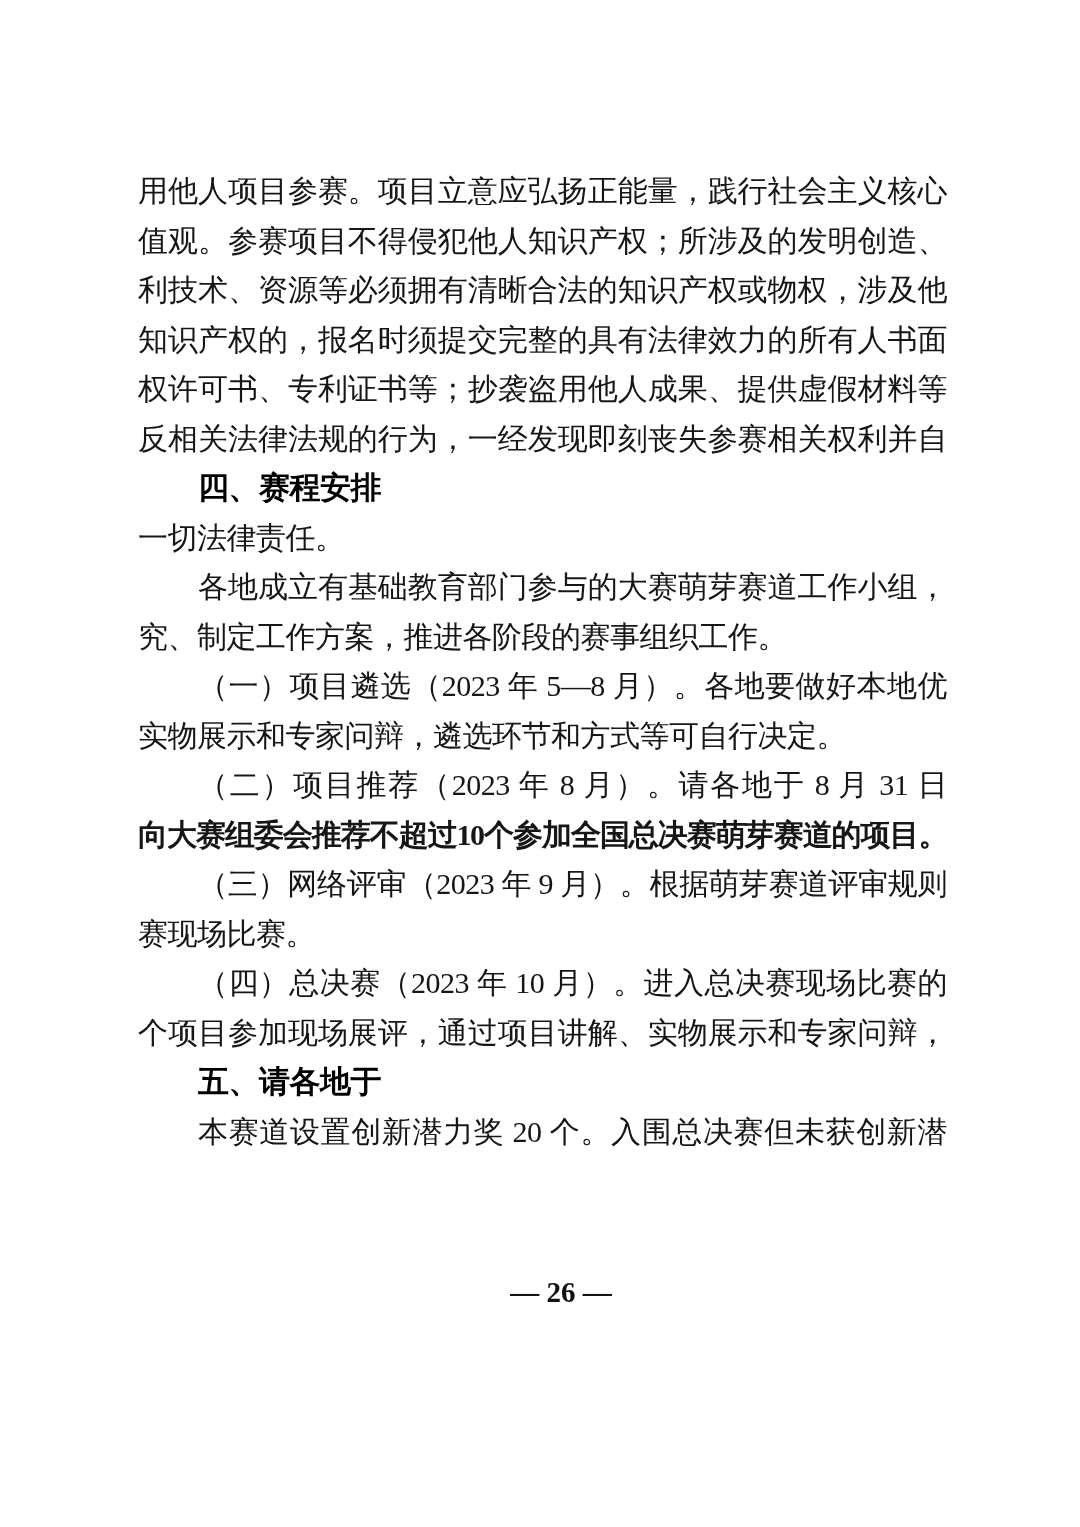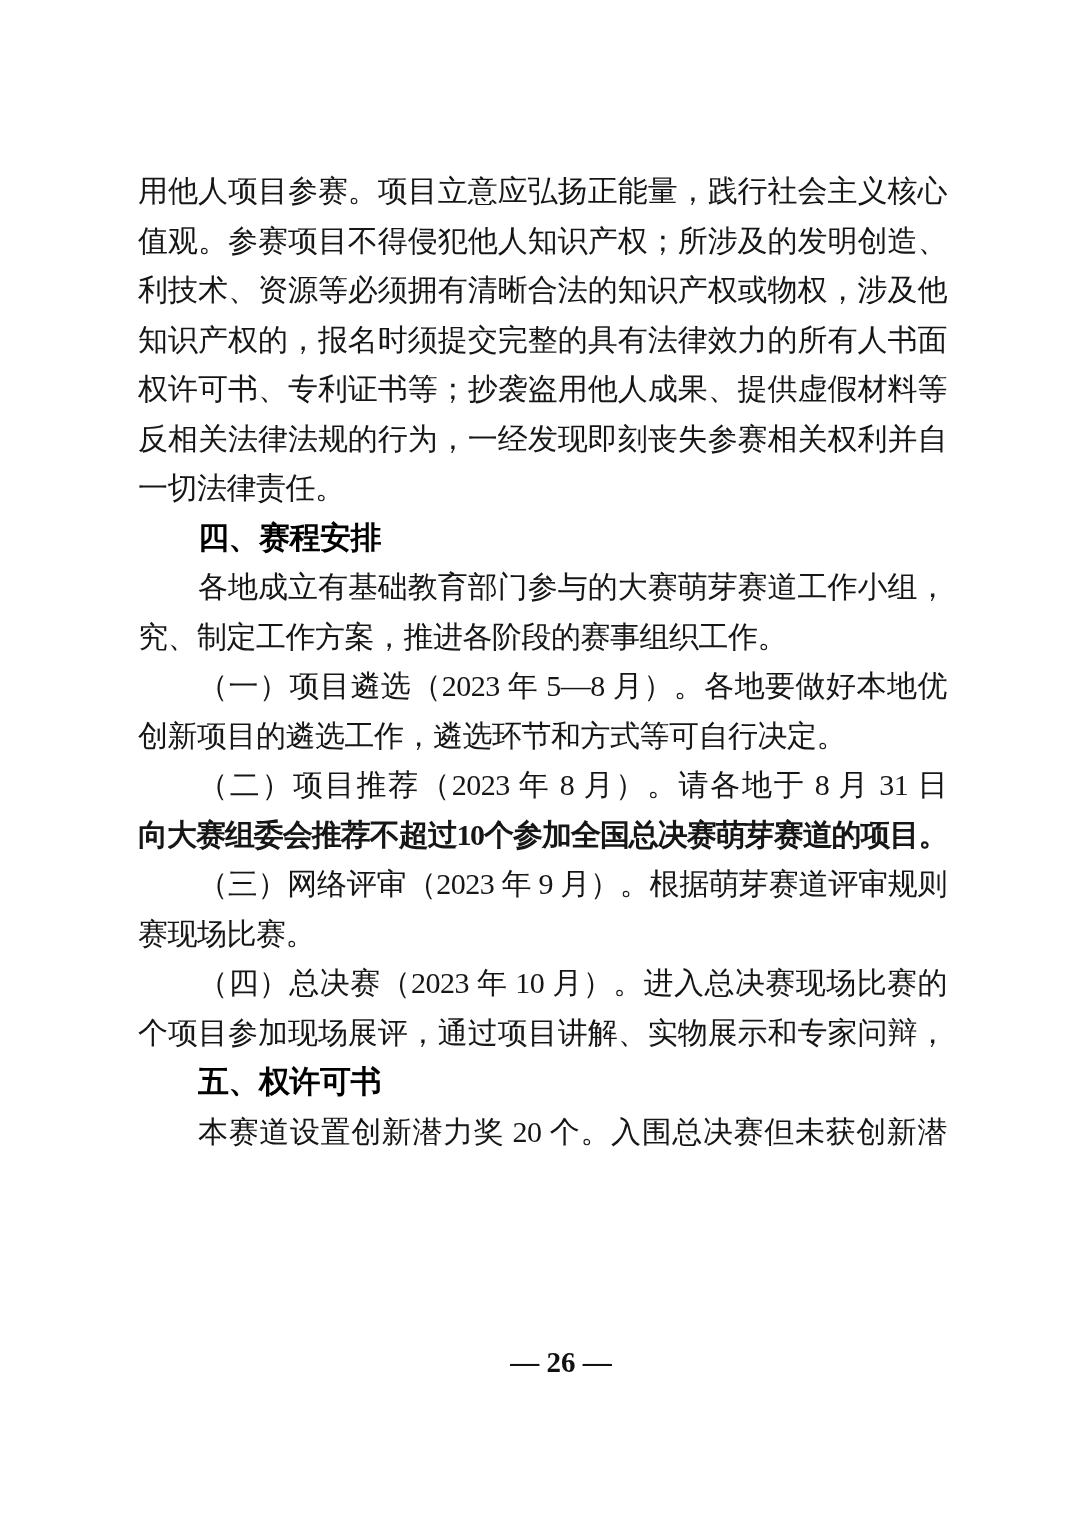--- a/index.html
+++ b/index.html
@@ -41,51 +41,51 @@
     font-family: "Liberation Sans", "DejaVu Sans", sans-serif;
     font-weight: 700;
     font-size: 31px;
     color: #000000;
     text-align-last: left;
     -moz-text-align-last: left;
   }
   .footer {
     position: absolute;
     left: 0; right: 0;
-    top: 1340px;
+    top: 1270px;
     text-align: center;
     font-family: "Liberation Serif", "DejaVu Serif", serif;
     font-weight: 700;
     font-size: 29px;
     line-height: 44px;
     color: #111111;
     padding-left: 42px;
   }
 </style>
 </head>
 <body>
 
 <div class="page">
   <div class="content">
     <div class="line">用他人项目参赛。项目立意应弘扬正能量，践行社会主义核心价</div>
     <div class="line">值观。参赛项目不得侵犯他人知识产权；所涉及的发明创造、专</div>
     <div class="line">利技术、资源等必须拥有清晰合法的知识产权或物权，涉及他人</div>
     <div class="line">知识产权的，报名时须提交完整的具有法律效力的所有人书面授</div>
     <div class="line">权许可书、专利证书等；抄袭盗用他人成果、提供虚假材料等违</div>
     <div class="line">反相关法律法规的行为，一经发现即刻丧失参赛相关权利并自负</div>
+    <div class="line heading indent">四、赛程安排</div>
     <div class="line last">一切法律责任。</div>
-    <div class="line heading indent">四、赛程安排</div>
     <div class="line indent">各地成立有基础教育部门参与的大赛萌芽赛道工作小组，研</div>
     <div class="line last">究、制定工作方案，推进各阶段的赛事组织工作。</div>
     <div class="line indent">（一）项目遴选（2023 年 5—8 月）。各地要做好本地优秀</div>
-    <div class="line last">创新项目的遴选工作，遴选环节和方式等可自行决定。</div>
+    <div class="line last">实物展示和专家问辩，遴选环节和方式等可自行决定。</div>
     <div class="line indent">（二）项目推荐（2023 年 8 月）。请各地于 8 月 31 日前，</div>
     <div class="line tight">向大赛组委会推荐不超过10个参加全国总决赛萌芽赛道的项目。</div>
     <div class="line indent">（三）网络评审（2023 年 9 月）。根据萌芽赛道评审规则评</div>
     <div class="line last">赛现场比赛。</div>
     <div class="line indent">（四）总决赛（2023 年 10 月）。进入总决赛现场比赛的 60</div>
     <div class="line">个项目参加现场展评，通过项目讲解、实物展示和专家问辩，决</div>
-    <div class="line heading indent">五、权许可书</div>
+    <div class="line heading indent">五、请各地于</div>
     <div class="line indent">本赛道设置创新潜力奖 20 个。入围总决赛但未获创新潜力</div>
   </div>
 
   <div class="footer">— 26 —</div>
 </div>
 
 </body></html>

